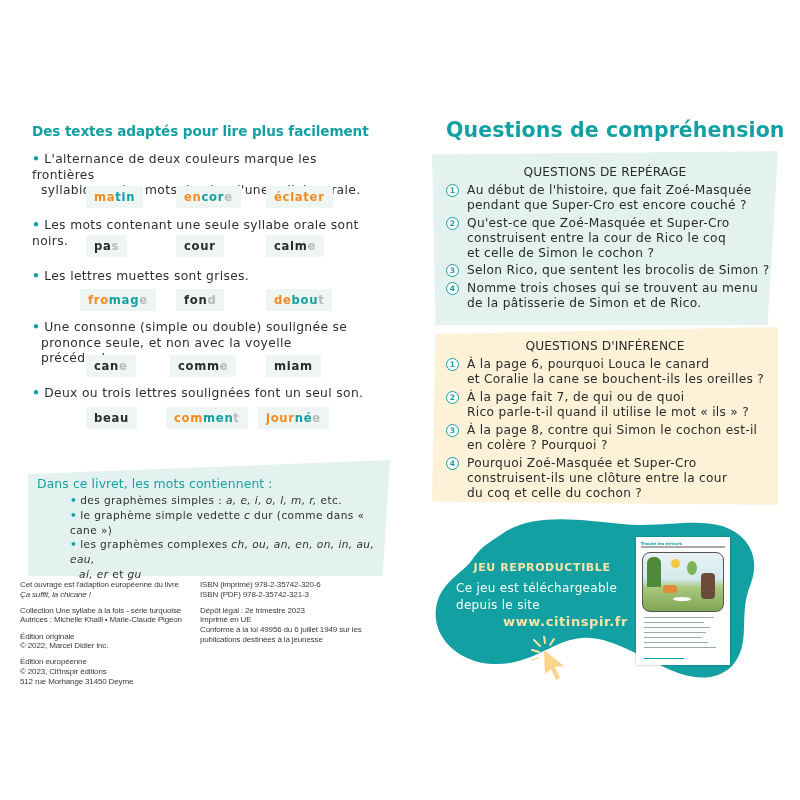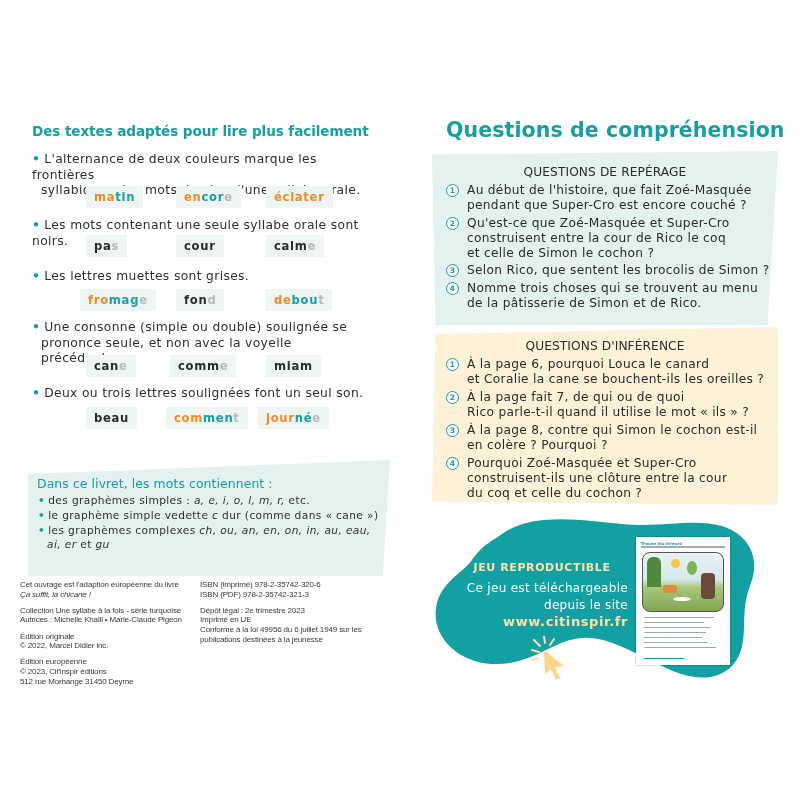--- a/index.html
+++ b/index.html
@@ -38,21 +38,21 @@
   .info-box {
     position: absolute; left: 28px; top: 460px; width: 362px; height: 116px;
     background: #e4f2ef;
     clip-path: polygon(0 12%, 100% 0, 98% 100%, 0 100%);
   }
   .info-title {
     position: absolute; left: 37px; top: 476px;
     font-size: 12.4px; color: #13a0a3; letter-spacing: 0.1px;
   }
   .info-list { position: absolute; left: 38px; top: 493px; width: 345px; list-style: none; }
-  .info-list li { font-size: 10.6px; line-height: 14.8px; color: #2f2f2f; letter-spacing: 0.4px; }
+  .info-list li { font-size: 10.6px; line-height: 14.8px; color: #2f2f2f; letter-spacing: 0.4px; margin-left: 32px; }
   .info-list li .b { color: #13a0a3; font-weight: bold; margin-right: 3px; }
   .info-list i { font-style: italic; }
 
   .credits {
     position: absolute; font-family: "Liberation Sans", sans-serif;
     font-size: 8px; line-height: 9.6px; color: #3b3b3b; 
     letter-spacing: -0.15px;
   }
   .credits p { margin-bottom: 6.6px; }
   .credits .it { font-style: italic; }
@@ -80,21 +80,21 @@
     text-align: center; line-height: 11px; background: #ffffff;
   }
   .q-text { padding-left: 21px; display: block; }
 
   .blob { position: absolute; left: 432px; top: 516px; }
   .jeu-title {
     position: absolute; left: 466px; top: 561px; width: 152px; text-align: center;
     font-weight: bold; font-size: 11px; color: #fbe3a7; letter-spacing: 0.6px;
   }
   .jeu-text {
-    position: absolute; left: 456px; top: 580px; width: 172px; text-align: right;
+    position: absolute; left: 456px; top: 580px; width: 172px; text-align: left;
     font-size: 12px; line-height: 17px; color: #ffffff; letter-spacing: 0.3px;
   }
   .jeu-url {
     position: absolute; left: 456px; top: 615px; width: 172px; text-align: right;
     font-size: 13px; font-weight: bold; color: #fbe3a7; letter-spacing: 0.6px;
   }
   .thumb {
     position: absolute; left: 636px; top: 537px; width: 94px; height: 128px;
     background: #ffffff; box-shadow: 0 0 2px rgba(0,0,0,0.35);
   }

